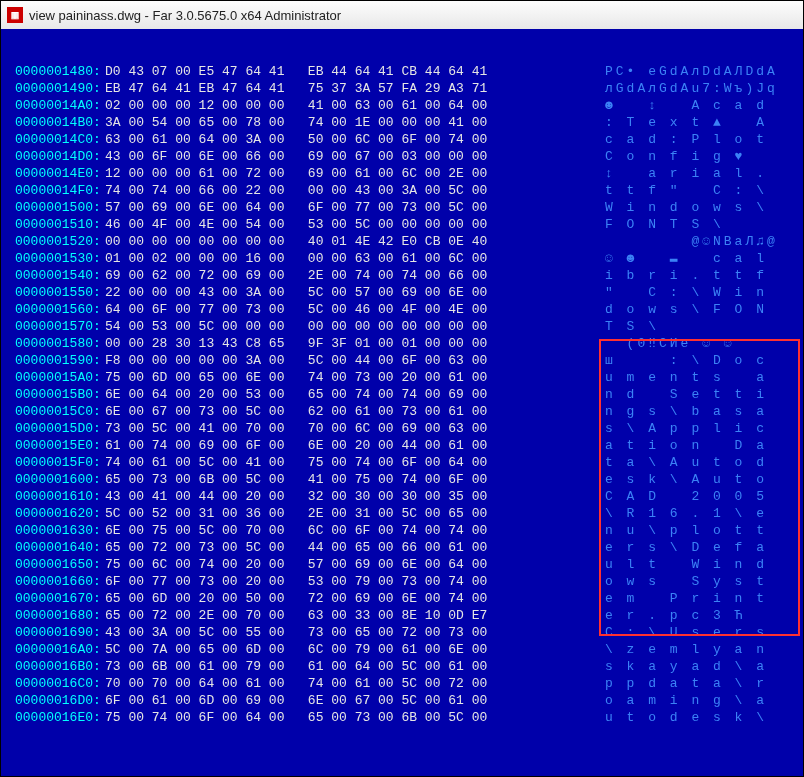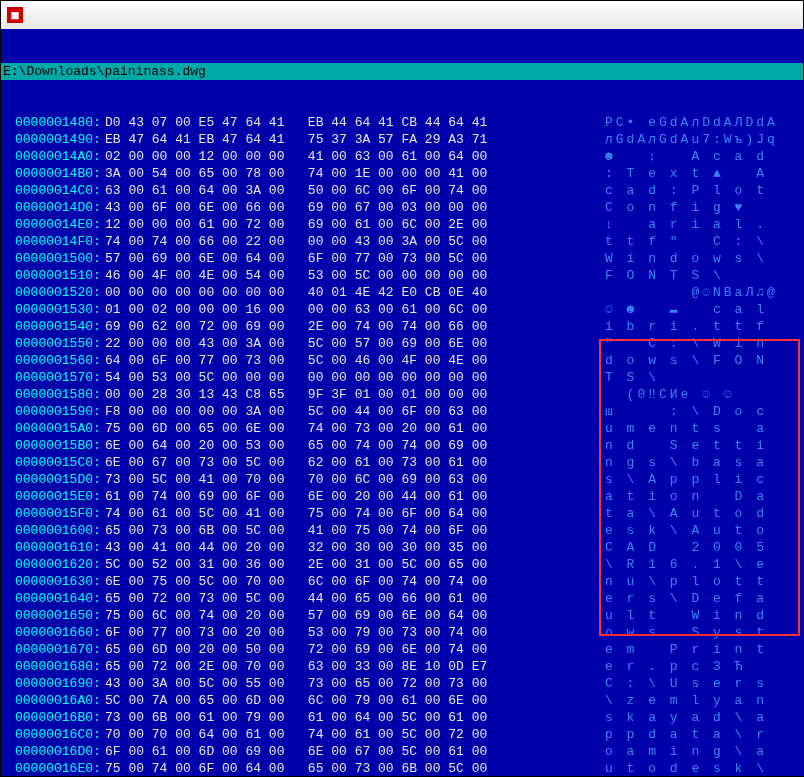--- a/index.html
+++ b/index.html
@@ -13,19 +13,19 @@
 .off{color:#00ffff;width:90px;flex:0 0 90px}
 .hex{color:#e5e5e5;flex:0 0 500px}
 .asc{color:#3b82f6;flex:0 0 210px;letter-spacing:3px}
 .hl{position:absolute;border:2px solid #ff3030;pointer-events:none}
 </style>
 </head>
 <body>
 <div class="window">
   <div class="titlebar">
     <span class="ico">▦</span>
+    <span>view paininass.dwg - Far 3.0.5675.0 x64 Administrator</span>
   </div>
   <div class="viewer">
-    <div class="pathline">E:\Downloads\paininass.dwg</div>
     <div class="rows"><div class="row"><span class="off">0000001480:</span><span class="hex">D0 43 07 00 E5 47 64 41   EB 44 64 41 CB 44 64 41</span><span class="asc">РC• eGdAлDdAЛDdA</span></div><div class="row"><span class="off">0000001490:</span><span class="hex">EB 47 64 41 EB 47 64 41   75 37 3A 57 FA 29 A3 71</span><span class="asc">лGdAлGdAu7:Wъ)Jq</span></div><div class="row"><span class="off">00000014A0:</span><span class="hex">02 00 00 00 12 00 00 00   41 00 63 00 61 00 64 00</span><span class="asc">☻   ↕   A c a d </span></div><div class="row"><span class="off">00000014B0:</span><span class="hex">3A 00 54 00 65 00 78 00   74 00 1E 00 00 00 41 00</span><span class="asc">: T e x t ▲   A </span></div><div class="row"><span class="off">00000014C0:</span><span class="hex">63 00 61 00 64 00 3A 00   50 00 6C 00 6F 00 74 00</span><span class="asc">c a d : P l o t </span></div><div class="row"><span class="off">00000014D0:</span><span class="hex">43 00 6F 00 6E 00 66 00   69 00 67 00 03 00 00 00</span><span class="asc">C o n f i g ♥   </span></div><div class="row"><span class="off">00000014E0:</span><span class="hex">12 00 00 00 61 00 72 00   69 00 61 00 6C 00 2E 00</span><span class="asc">↕   a r i a l . </span></div><div class="row"><span class="off">00000014F0:</span><span class="hex">74 00 74 00 66 00 22 00   00 00 43 00 3A 00 5C 00</span><span class="asc">t t f "   C : \ </span></div><div class="row"><span class="off">0000001500:</span><span class="hex">57 00 69 00 6E 00 64 00   6F 00 77 00 73 00 5C 00</span><span class="asc">W i n d o w s \ </span></div><div class="row"><span class="off">0000001510:</span><span class="hex">46 00 4F 00 4E 00 54 00   53 00 5C 00 00 00 00 00</span><span class="asc">F O N T S \     </span></div><div class="row"><span class="off">0000001520:</span><span class="hex">00 00 00 00 00 00 00 00   40 01 4E 42 E0 CB 0E 40</span><span class="asc">        @☺NBаЛ♫@</span></div><div class="row"><span class="off">0000001530:</span><span class="hex">01 00 02 00 00 00 16 00   00 00 63 00 61 00 6C 00</span><span class="asc">☺ ☻   ▬   c a l </span></div><div class="row"><span class="off">0000001540:</span><span class="hex">69 00 62 00 72 00 69 00   2E 00 74 00 74 00 66 00</span><span class="asc">i b r i . t t f </span></div><div class="row"><span class="off">0000001550:</span><span class="hex">22 00 00 00 43 00 3A 00   5C 00 57 00 69 00 6E 00</span><span class="asc">"   C : \ W i n </span></div><div class="row"><span class="off">0000001560:</span><span class="hex">64 00 6F 00 77 00 73 00   5C 00 46 00 4F 00 4E 00</span><span class="asc">d o w s \ F O N </span></div><div class="row"><span class="off">0000001570:</span><span class="hex">54 00 53 00 5C 00 00 00   00 00 00 00 00 00 00 00</span><span class="asc">T S \           </span></div><div class="row"><span class="off">0000001580:</span><span class="hex">00 00 28 30 13 43 C8 65   9F 3F 01 00 01 00 00 00</span><span class="asc">  (0‼CИe ☺ ☺    </span></div><div class="row"><span class="off">0000001590:</span><span class="hex">F8 00 00 00 00 00 3A 00   5C 00 44 00 6F 00 63 00</span><span class="asc">ш     : \ D o c </span></div><div class="row"><span class="off">00000015A0:</span><span class="hex">75 00 6D 00 65 00 6E 00   74 00 73 00 20 00 61 00</span><span class="asc">u m e n t s   a </span></div><div class="row"><span class="off">00000015B0:</span><span class="hex">6E 00 64 00 20 00 53 00   65 00 74 00 74 00 69 00</span><span class="asc">n d   S e t t i </span></div><div class="row"><span class="off">00000015C0:</span><span class="hex">6E 00 67 00 73 00 5C 00   62 00 61 00 73 00 61 00</span><span class="asc">n g s \ b a s a </span></div><div class="row"><span class="off">00000015D0:</span><span class="hex">73 00 5C 00 41 00 70 00   70 00 6C 00 69 00 63 00</span><span class="asc">s \ A p p l i c </span></div><div class="row"><span class="off">00000015E0:</span><span class="hex">61 00 74 00 69 00 6F 00   6E 00 20 00 44 00 61 00</span><span class="asc">a t i o n   D a </span></div><div class="row"><span class="off">00000015F0:</span><span class="hex">74 00 61 00 5C 00 41 00   75 00 74 00 6F 00 64 00</span><span class="asc">t a \ A u t o d </span></div><div class="row"><span class="off">0000001600:</span><span class="hex">65 00 73 00 6B 00 5C 00   41 00 75 00 74 00 6F 00</span><span class="asc">e s k \ A u t o </span></div><div class="row"><span class="off">0000001610:</span><span class="hex">43 00 41 00 44 00 20 00   32 00 30 00 30 00 35 00</span><span class="asc">C A D   2 0 0 5 </span></div><div class="row"><span class="off">0000001620:</span><span class="hex">5C 00 52 00 31 00 36 00   2E 00 31 00 5C 00 65 00</span><span class="asc">\ R 1 6 . 1 \ e </span></div><div class="row"><span class="off">0000001630:</span><span class="hex">6E 00 75 00 5C 00 70 00   6C 00 6F 00 74 00 74 00</span><span class="asc">n u \ p l o t t </span></div><div class="row"><span class="off">0000001640:</span><span class="hex">65 00 72 00 73 00 5C 00   44 00 65 00 66 00 61 00</span><span class="asc">e r s \ D e f a </span></div><div class="row"><span class="off">0000001650:</span><span class="hex">75 00 6C 00 74 00 20 00   57 00 69 00 6E 00 64 00</span><span class="asc">u l t   W i n d </span></div><div class="row"><span class="off">0000001660:</span><span class="hex">6F 00 77 00 73 00 20 00   53 00 79 00 73 00 74 00</span><span class="asc">o w s   S y s t </span></div><div class="row"><span class="off">0000001670:</span><span class="hex">65 00 6D 00 20 00 50 00   72 00 69 00 6E 00 74 00</span><span class="asc">e m   P r i n t </span></div><div class="row"><span class="off">0000001680:</span><span class="hex">65 00 72 00 2E 00 70 00   63 00 33 00 8E 10 0D E7</span><span class="asc">e r . p c 3 Ћ   </span></div><div class="row"><span class="off">0000001690:</span><span class="hex">43 00 3A 00 5C 00 55 00   73 00 65 00 72 00 73 00</span><span class="asc">C : \ U s e r s </span></div><div class="row"><span class="off">00000016A0:</span><span class="hex">5C 00 7A 00 65 00 6D 00   6C 00 79 00 61 00 6E 00</span><span class="asc">\ z e m l y a n </span></div><div class="row"><span class="off">00000016B0:</span><span class="hex">73 00 6B 00 61 00 79 00   61 00 64 00 5C 00 61 00</span><span class="asc">s k a y a d \ a </span></div><div class="row"><span class="off">00000016C0:</span><span class="hex">70 00 70 00 64 00 61 00   74 00 61 00 5C 00 72 00</span><span class="asc">p p d a t a \ r </span></div><div class="row"><span class="off">00000016D0:</span><span class="hex">6F 00 61 00 6D 00 69 00   6E 00 67 00 5C 00 61 00</span><span class="asc">o a m i n g \ a </span></div><div class="row"><span class="off">00000016E0:</span><span class="hex">75 00 74 00 6F 00 64 00   65 00 73 00 6B 00 5C 00</span><span class="asc">u t o d e s k \ </span></div></div>
     <div class="hl" style="top: 310px; left: 598px; width: 197px; height: 293px;"></div>
   </div>
 </div>
 
 </body></html>

